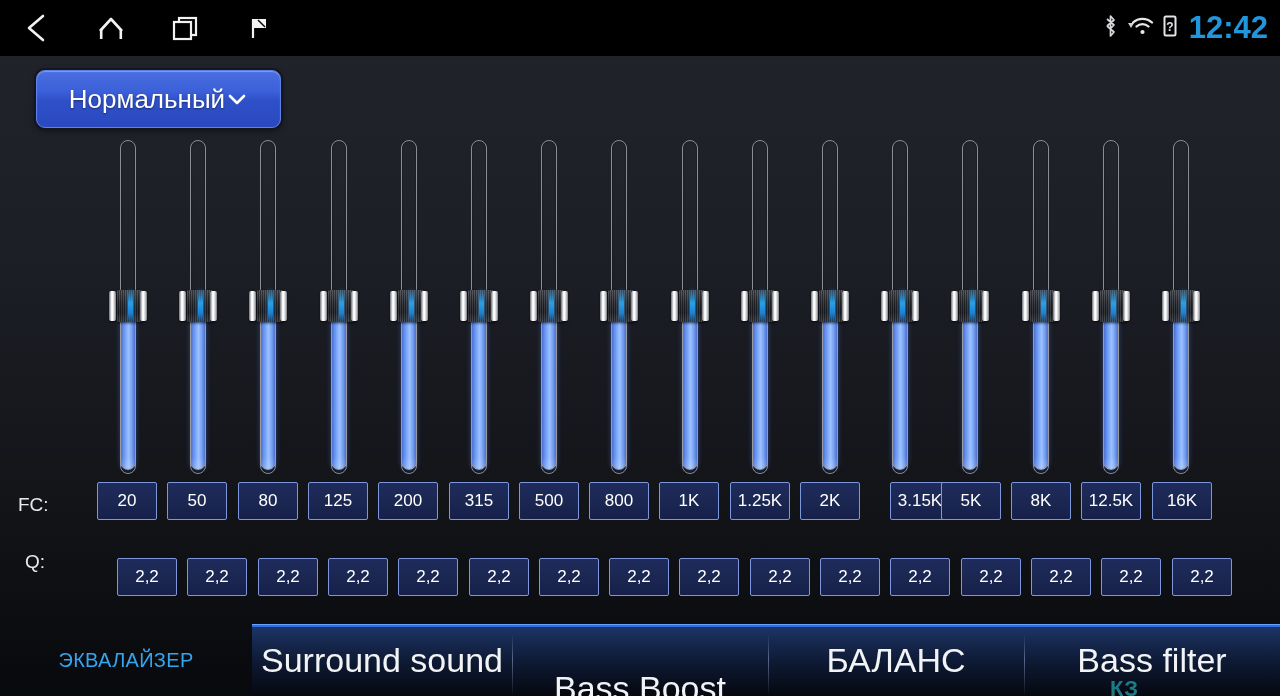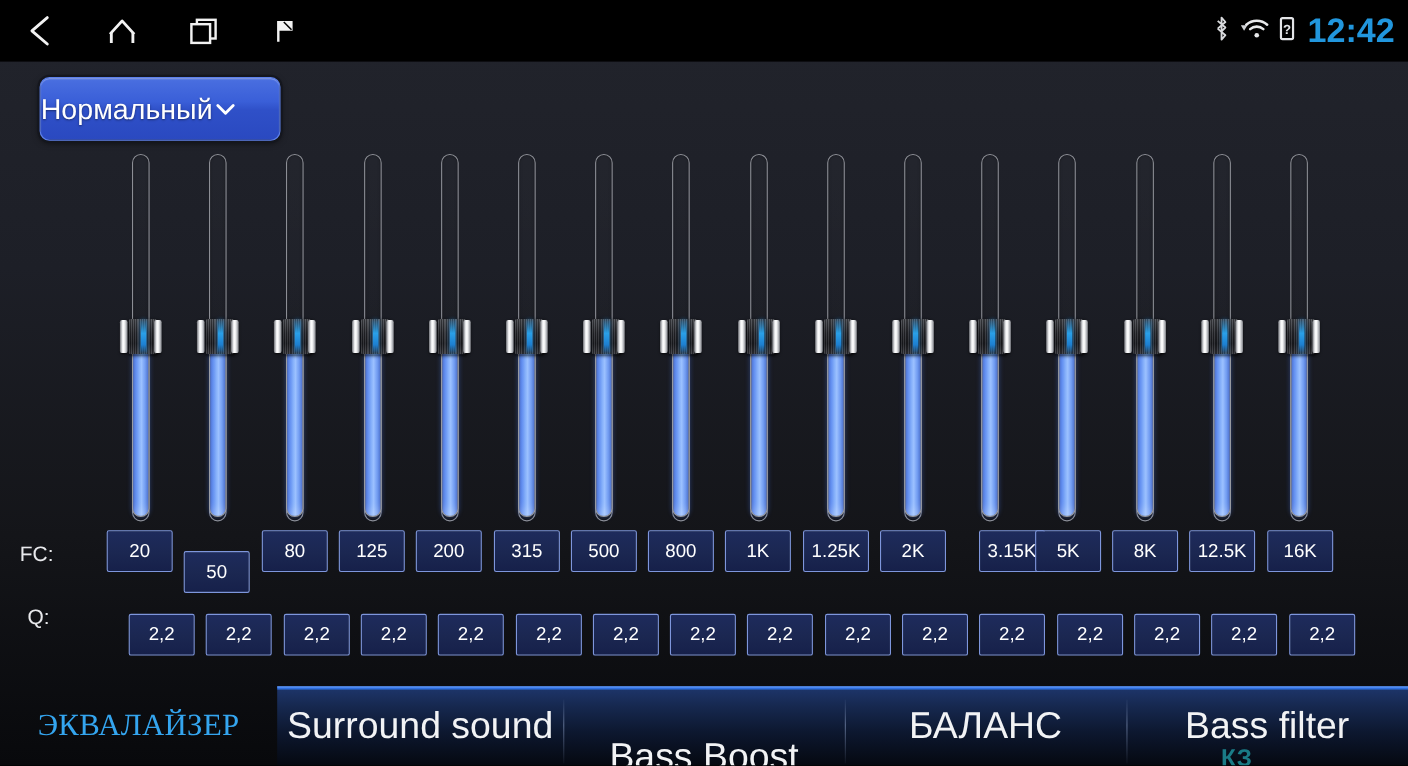--- a/index.html
+++ b/index.html
@@ -38,27 +38,27 @@
     font-weight: bold;
     letter-spacing: 0px;
     line-height: 1;
     padding-left: 4px;
     padding-bottom: 2px;
   }
 
   
   #preset-btn {
     position: absolute; left: 36px; top: 70px;
-    width: 219px; height: 58px;
+    width: 245px; height: 58px;
     border-radius: 9px;
     background: linear-gradient(180deg, #4a6fe0 0%, #3a5fd8 38%, #2f50c8 52%, #2a49c0 100%);
     border: 1px solid #5d80ea;
     box-shadow: 0 0 0 2px rgba(20,22,30,0.9), 0 2px 6px rgba(0,0,0,0.6),
                 inset 0 1px 1px rgba(255,255,255,0.32);
-    display: flex; align-items: center; justify-content: flex-start;
+    display: flex; align-items: center; justify-content: center;
     cursor: pointer;
   }
   #preset-label {
     color: #fff; font-size: 26px; line-height: 1;
     text-shadow: 0 1px 2px rgba(0,0,0,0.45);
   }
   #preset-chevron { margin-left: 1px; display: flex; align-items: center; }
 
   
   #sliders {
@@ -160,21 +160,21 @@
     content: ""; position: absolute; left: 0; right: 0; top: -3px; height: 1px;
     background: #6ba2ff;
   }
   .tab {
     position: absolute; top: 0; height: 72px;
     display: flex; align-items: center; justify-content: center;
     color: #f2f3f5;
     font-size: 34px;
     cursor: pointer;
   }
-  .tab.active { color: #34a5ef; font-size: 28px; letter-spacing: 0.3px; font-family: Liberation Serif, serif; }
+  .tab.active { color: #34a5ef; font-size: 20px; letter-spacing: 0.3px; }
   .tab-divider {
     position: absolute; top: 12px; width: 1px; height: 58px;
     background: linear-gradient(180deg, rgba(150,170,210,0.05), rgba(160,180,220,0.5) 40%, rgba(120,140,180,0.06));
   }
   #watermark {
     position: absolute; left: 1110px; bottom: -6px;
     color: #1e8f9a; font-size: 22px; font-weight: bold;
     opacity: 0.85;
   }
 </style>
@@ -421,21 +421,21 @@
           <div class="thumb-cap right"></div>
         </div>
       </div>
     </div>
 
   <span class="row-label" id="fc-label">FC:</span>
   <span class="row-label" id="q-label">Q:</span>
   <div id="value-rows">
       <div class="valbtn fc" style="left: 97px;">20</div>
       <div class="valbtn q" style="left: 97px;">2,2</div>
-      <div class="valbtn fc" style="left: 167px; margin-top: 19px;">50</div>
+      <div class="valbtn fc" style="left: 167px;">50</div>
       <div class="valbtn q" style="left: 167px;">2,2</div>
       <div class="valbtn fc" style="left: 238px;">80</div>
       <div class="valbtn q" style="left: 238px;">2,2</div>
       <div class="valbtn fc" style="left: 308px;">125</div>
       <div class="valbtn q" style="left: 308px;">2,2</div>
       <div class="valbtn fc" style="left: 378px;">200</div>
       <div class="valbtn q" style="left: 378px;">2,2</div>
       <div class="valbtn fc" style="left: 449px;">315</div>
       <div class="valbtn q" style="left: 449px;">2,2</div>
       <div class="valbtn fc" style="left: 519px;">500</div>

